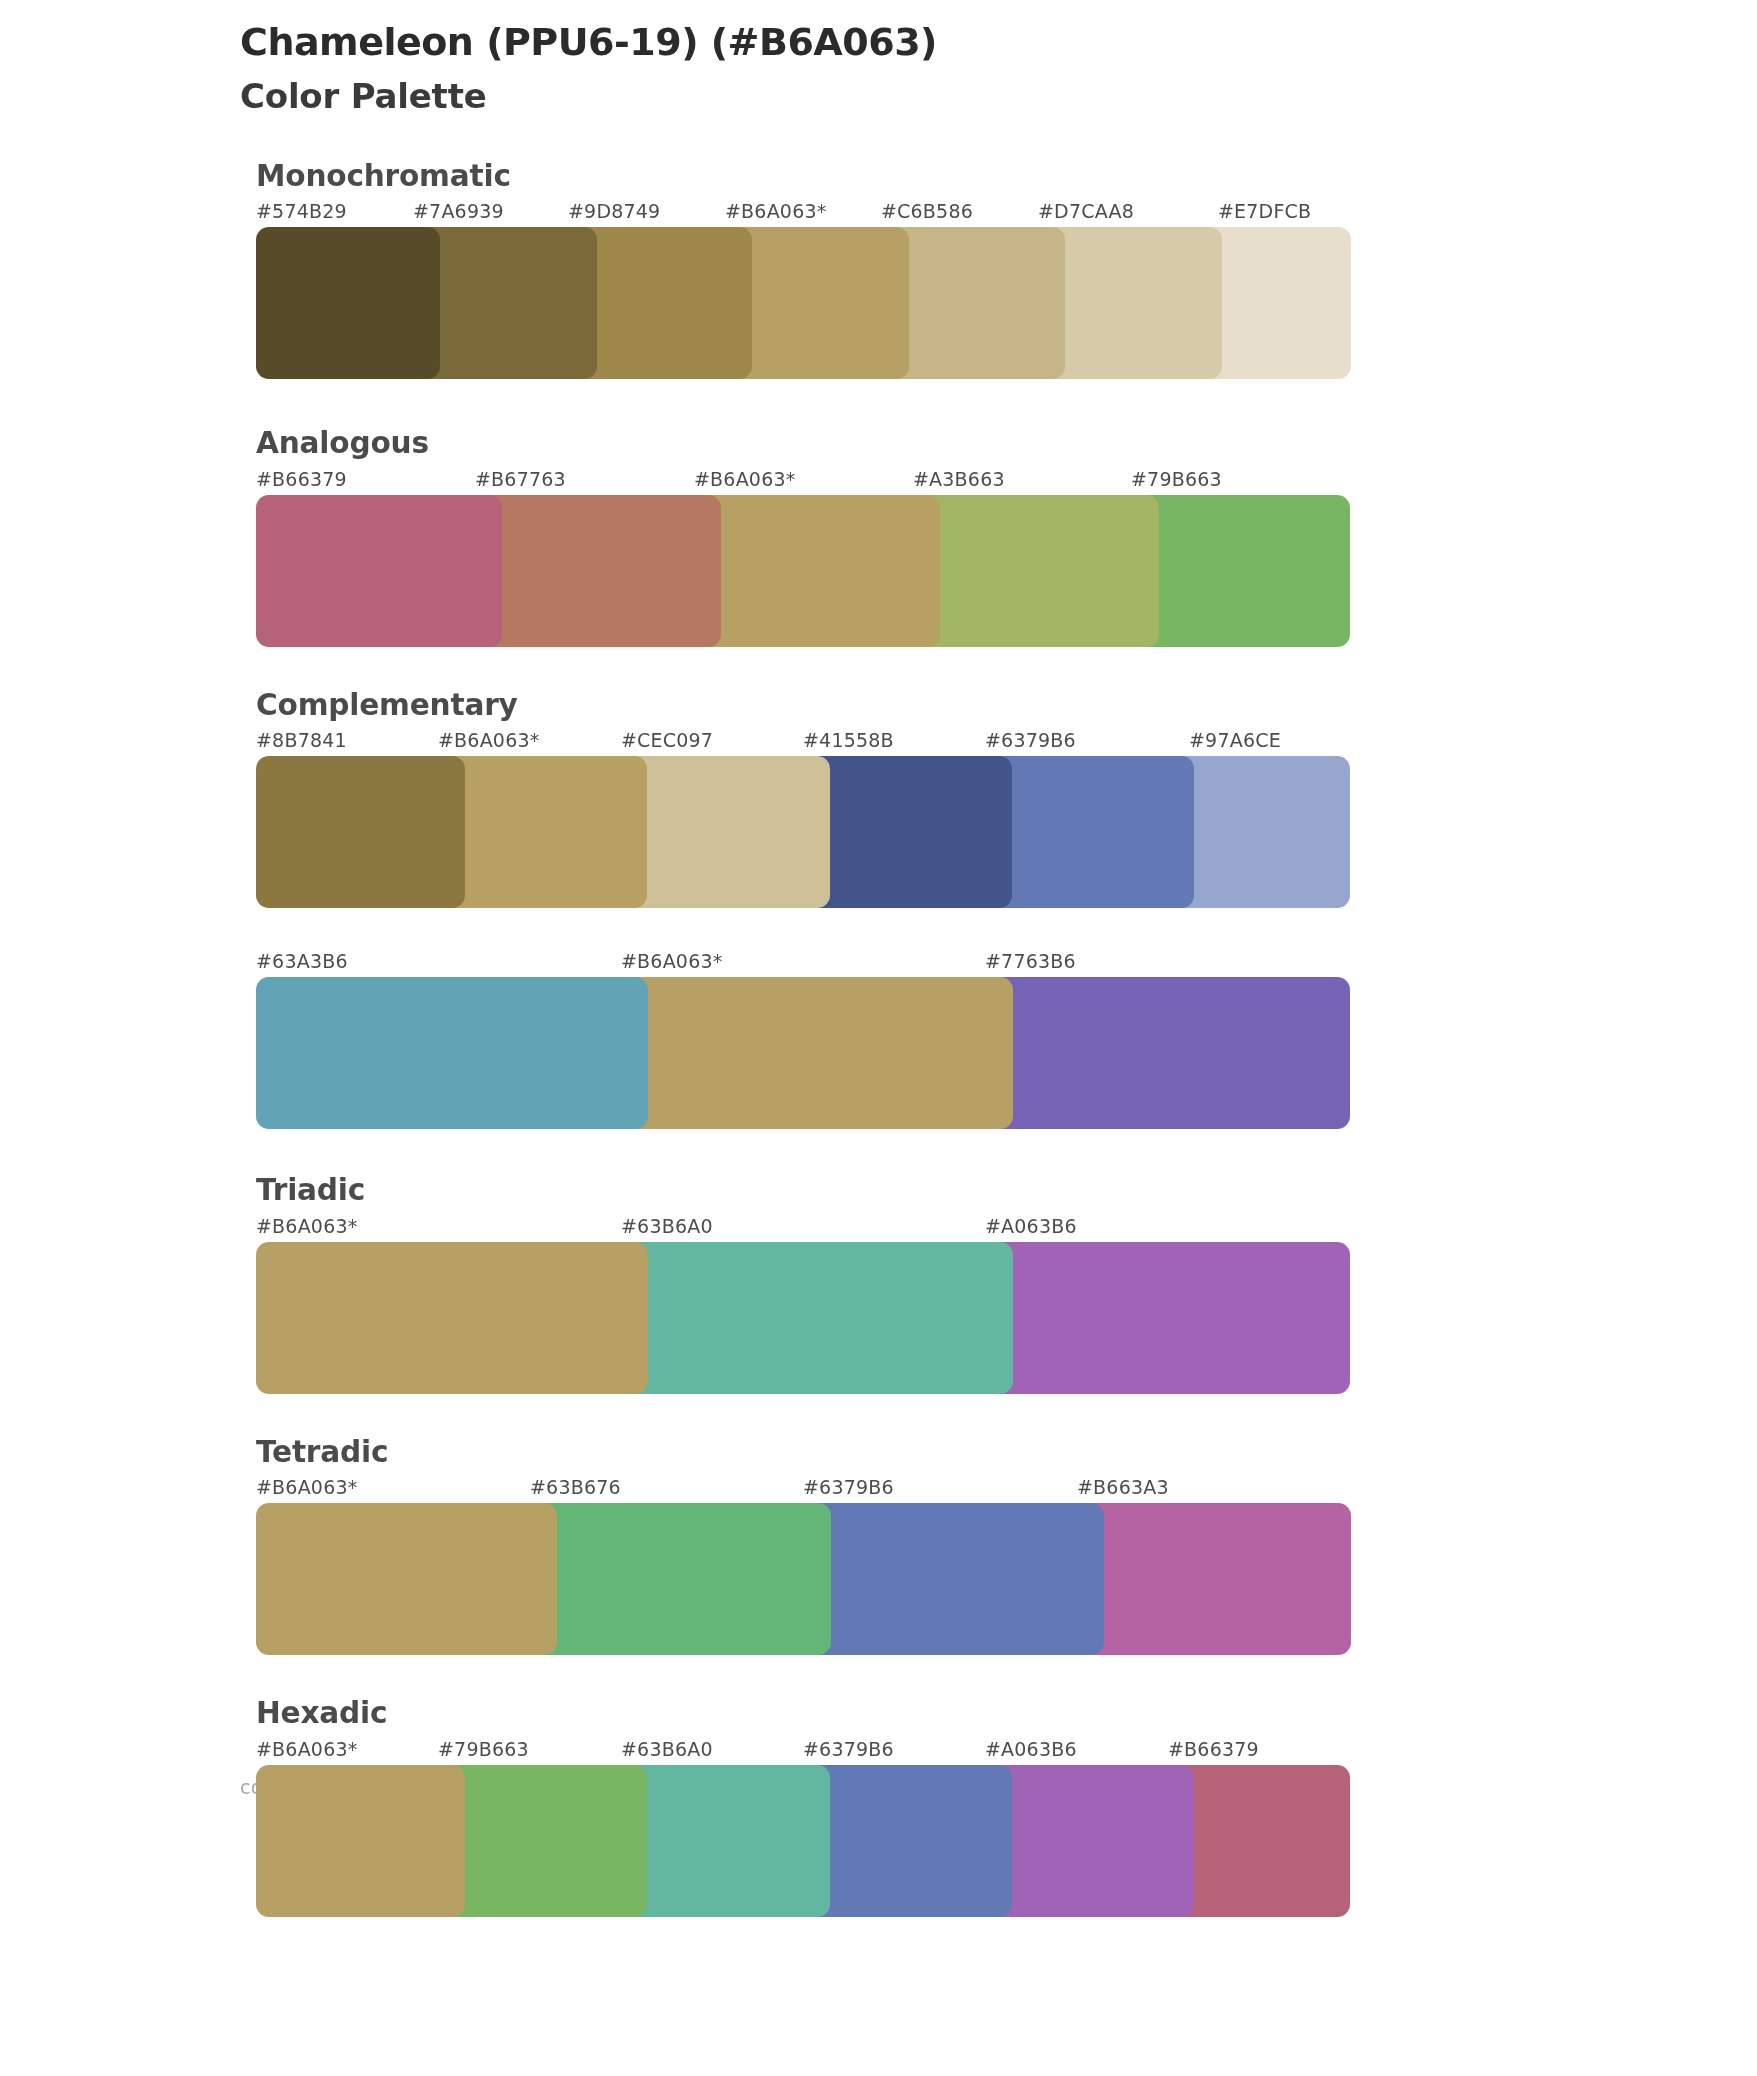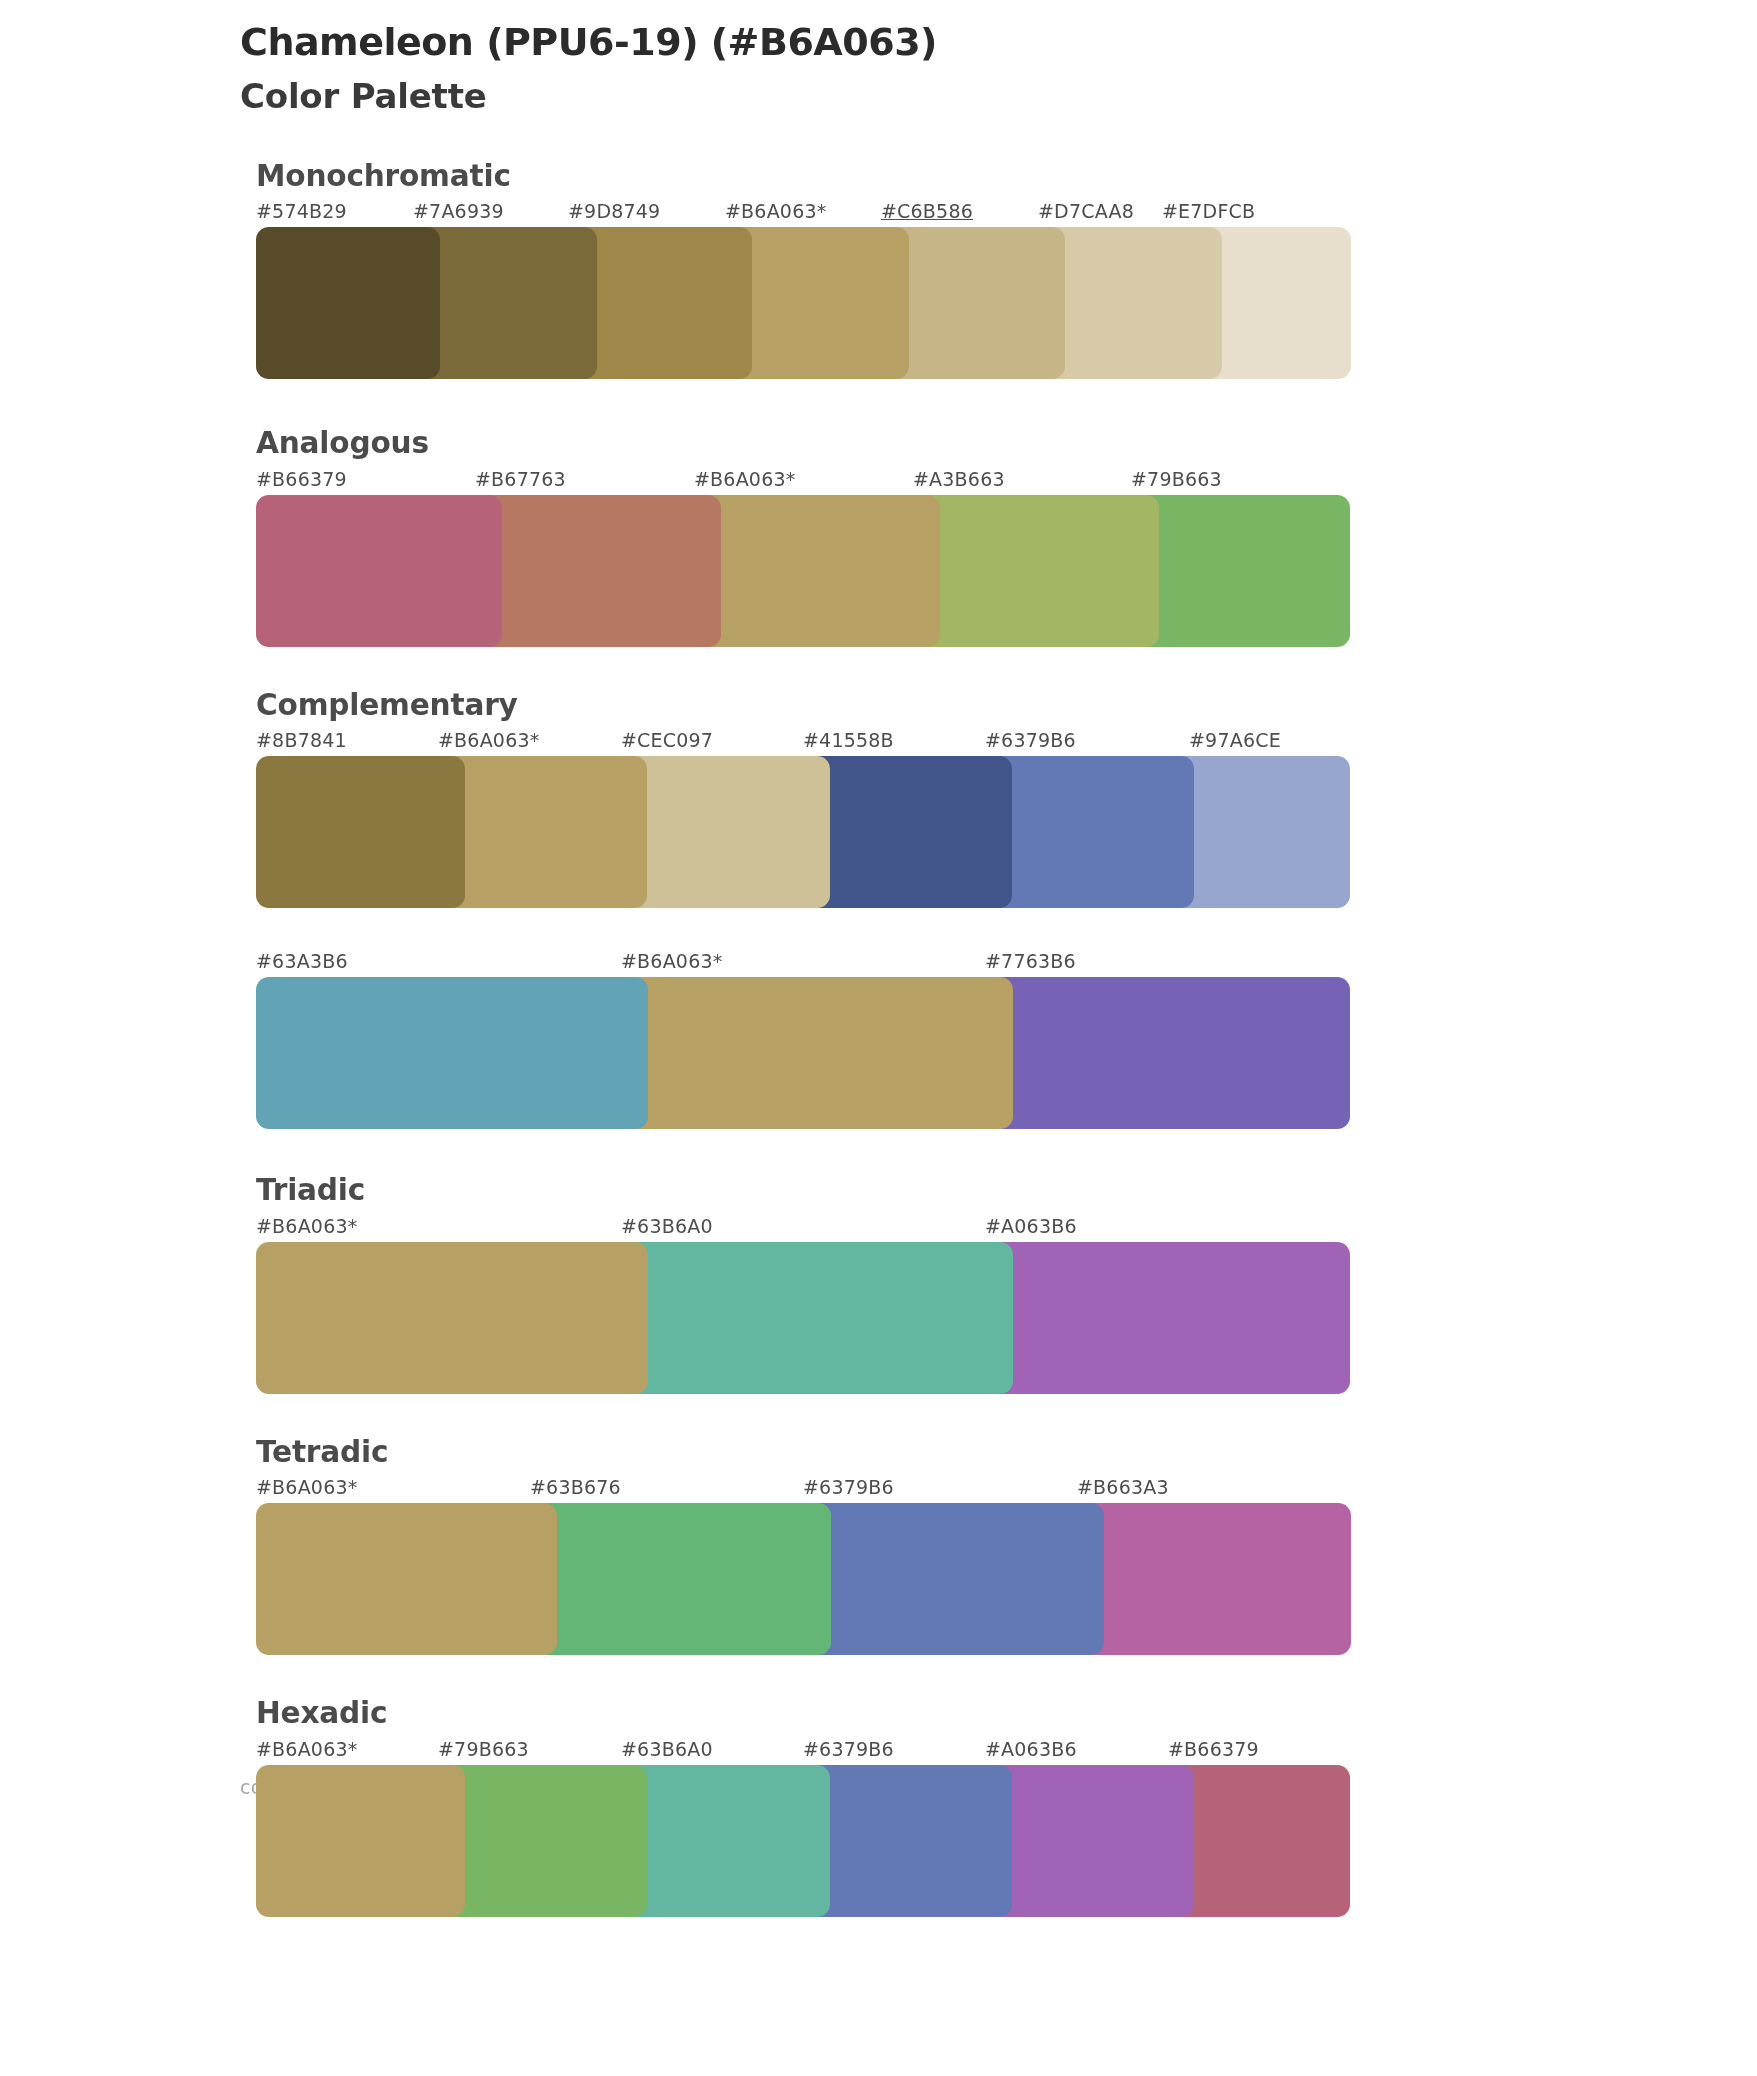--- a/index.html
+++ b/index.html
@@ -115,23 +115,23 @@
 
   <div class="sections" id="sections-root">
       <div class="section" style="margin-bottom: 48px;">
         <div class="section-title">Monochromatic</div>
         <div class="swatch-row">
           <div class="labels">
             <div class="label" style="left: 0px;">#574B29</div>
             <div class="label" style="left: 157px;">#7A6939</div>
             <div class="label" style="left: 312px;">#9D8749</div>
             <div class="label" style="left: 469px;">#B6A063*</div>
-            <div class="label" style="left: 625px; text-decoration: underline;">#C6B586</div>
+            <div class="label" style="left: 625px;">#C6B586</div>
             <div class="label" style="left: 782px;">#D7CAA8</div>
-            <div class="label" style="left: 906px;">#E7DFCB</div>
+            <div class="label" style="left: 962px;">#E7DFCB</div>
           </div>
           <div class="chips" style="height: 152px;">
             <div class="chip" title="#574B29" style="left: 0px; width: 184px; height: 152px; background: rgb(87, 75, 41); z-index: 7;"></div>
             <div class="chip" title="#7A6939" style="left: 157px; width: 184px; height: 152px; background: rgb(122, 105, 57); z-index: 6;"></div>
             <div class="chip" title="#9D8749" style="left: 312px; width: 184px; height: 152px; background: rgb(157, 135, 73); z-index: 5;"></div>
             <div class="chip" title="#B6A063*" style="left: 469px; width: 184px; height: 152px; background: rgb(182, 160, 99); z-index: 4;"></div>
             <div class="chip" title="#C6B586" style="left: 625px; width: 184px; height: 152px; background: rgb(198, 181, 134); z-index: 3;"></div>
             <div class="chip" title="#D7CAA8" style="left: 782px; width: 184px; height: 152px; background: rgb(215, 202, 168); z-index: 2;"></div>
             <div class="chip" title="#E7DFCB" style="left: 938px; width: 157px; height: 152px; background: rgb(231, 223, 203); z-index: 1;"></div>
           </div>

